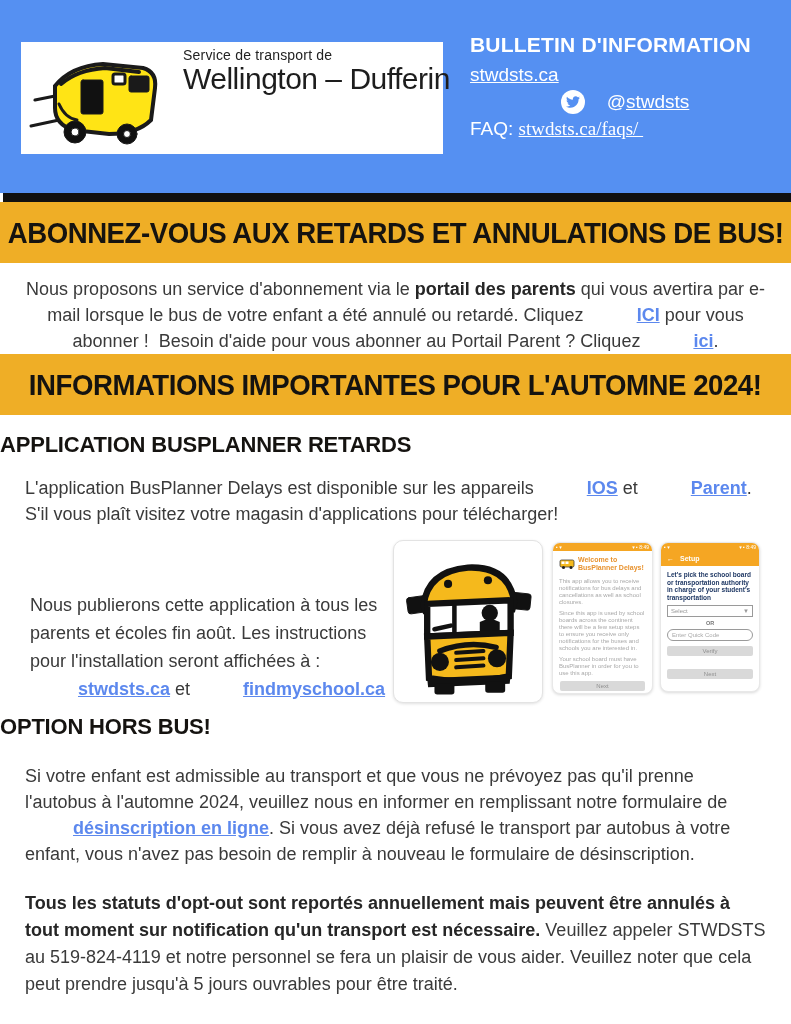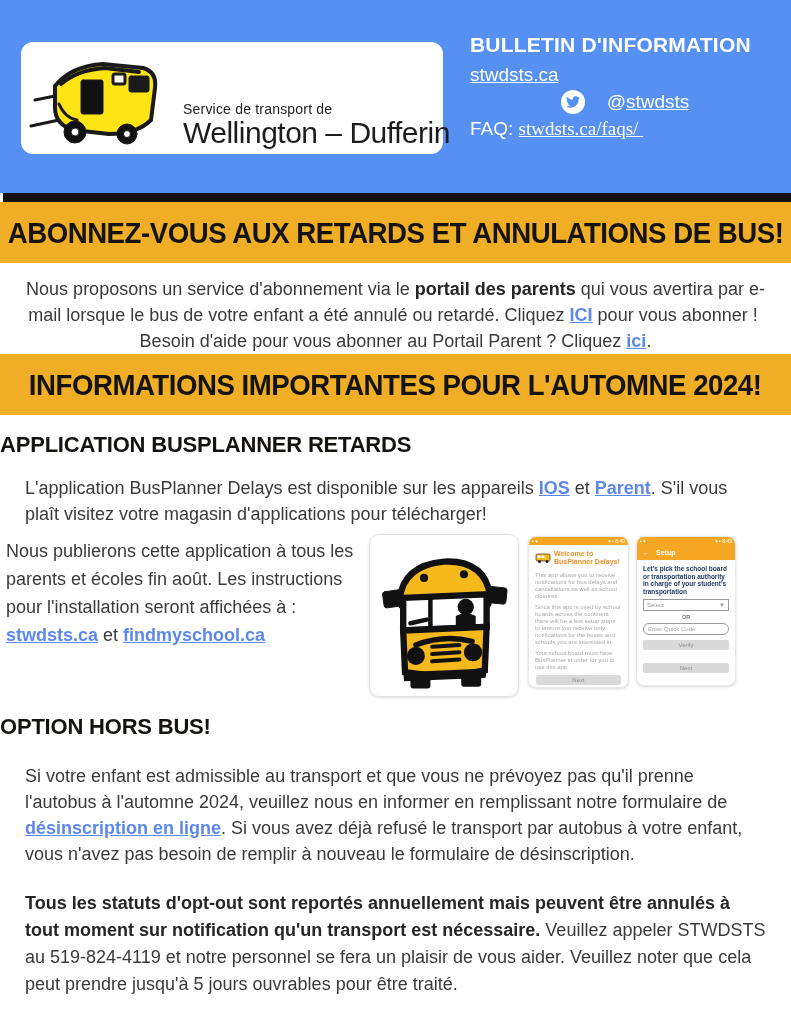--- a/index.html
+++ b/index.html
@@ -9,21 +9,21 @@
     background:#ffffff;
     font-family:"Liberation Sans", sans-serif;
     color:#3a3a3a;
   }
   
   .header {
     position:relative; height:193px; background:#5590F2;
   }
   .logo-box {
     position:absolute; left:21px; top:42px; width:422px; height:112px;
-    background:#ffffff; display:flex; align-items:flex-end; padding:6px 10px 6px 4px;border-radius:12px;
+    background:#ffffff; display:flex; align-items:flex-start; padding:6px 10px 6px 4px;
   }
   .logo-bus { width:158px; height:100px; flex:0 0 auto; }
   .logo-text { flex:1; line-height:1.05; padding-right:4px; }
   .logo-line1 { font-size:14px; color:#222; letter-spacing:.2px; }
   .logo-line2 { font-size:30px; color:#1d1d1d; font-weight:500; letter-spacing:-.5px; white-space:nowrap; }
   .logo-line3 { font-size:14px; color:#222; text-align:right; }
   .header-right {
     position:absolute; left:470px; top:30px; color:#ffffff; width:310px;
   }
   .bulletin-title { font-weight:bold; font-size:21px; line-height:29px; letter-spacing:.2px; }
@@ -40,29 +40,29 @@
     overflow:hidden;
   }
   .band-title {
     font-weight:bold; font-size:30px; color:#151310; white-space:nowrap;
     display:inline-block; transform:scaleX(.92); letter-spacing:-.5px;
   }
   
   .section-subscribe { padding:13px 23px 0; }
   .body-p { font-size:18px; line-height:26px; color:#3a3a3a; }
   .centered { text-align:center; }
-  .link { color:#5C88EE; font-weight:bold; text-decoration:underline; cursor:pointer; }
+  .link { color:#5C88EE; font-weight:bold; text-decoration:underline; cursor:pointer;margin-left:48px; }
   .h2 {
     font-weight:bold; color:#151310; font-size:22px;
     letter-spacing:-.2px;
   }
   .app-heading { margin-top:17px; }
   .app-intro { margin:17px 25px 0; }
   
-  .two-col { display:flex; margin-top:6px; padding-left:6px; height:170px; }
+  .two-col { display:flex; margin-top:6px; padding-left:30px; height:170px;align-items:flex-end; }
   .left-col { width:362px; padding-top:4px; }
   .left-col .body-p { line-height:28px; }
   .media-row { display:flex; margin-left:1px; }
   .bus-card {
     width:150px; height:163px; background:#fff; border:1px solid #e3e3e3; border-radius:10px;
     box-shadow:0 1px 3px rgba(0,0,0,.12); display:flex; align-items:center; justify-content:center;
     margin-top:1px;
   }
   .bus-card svg { width:136px; height:150px; }
   .phone {

